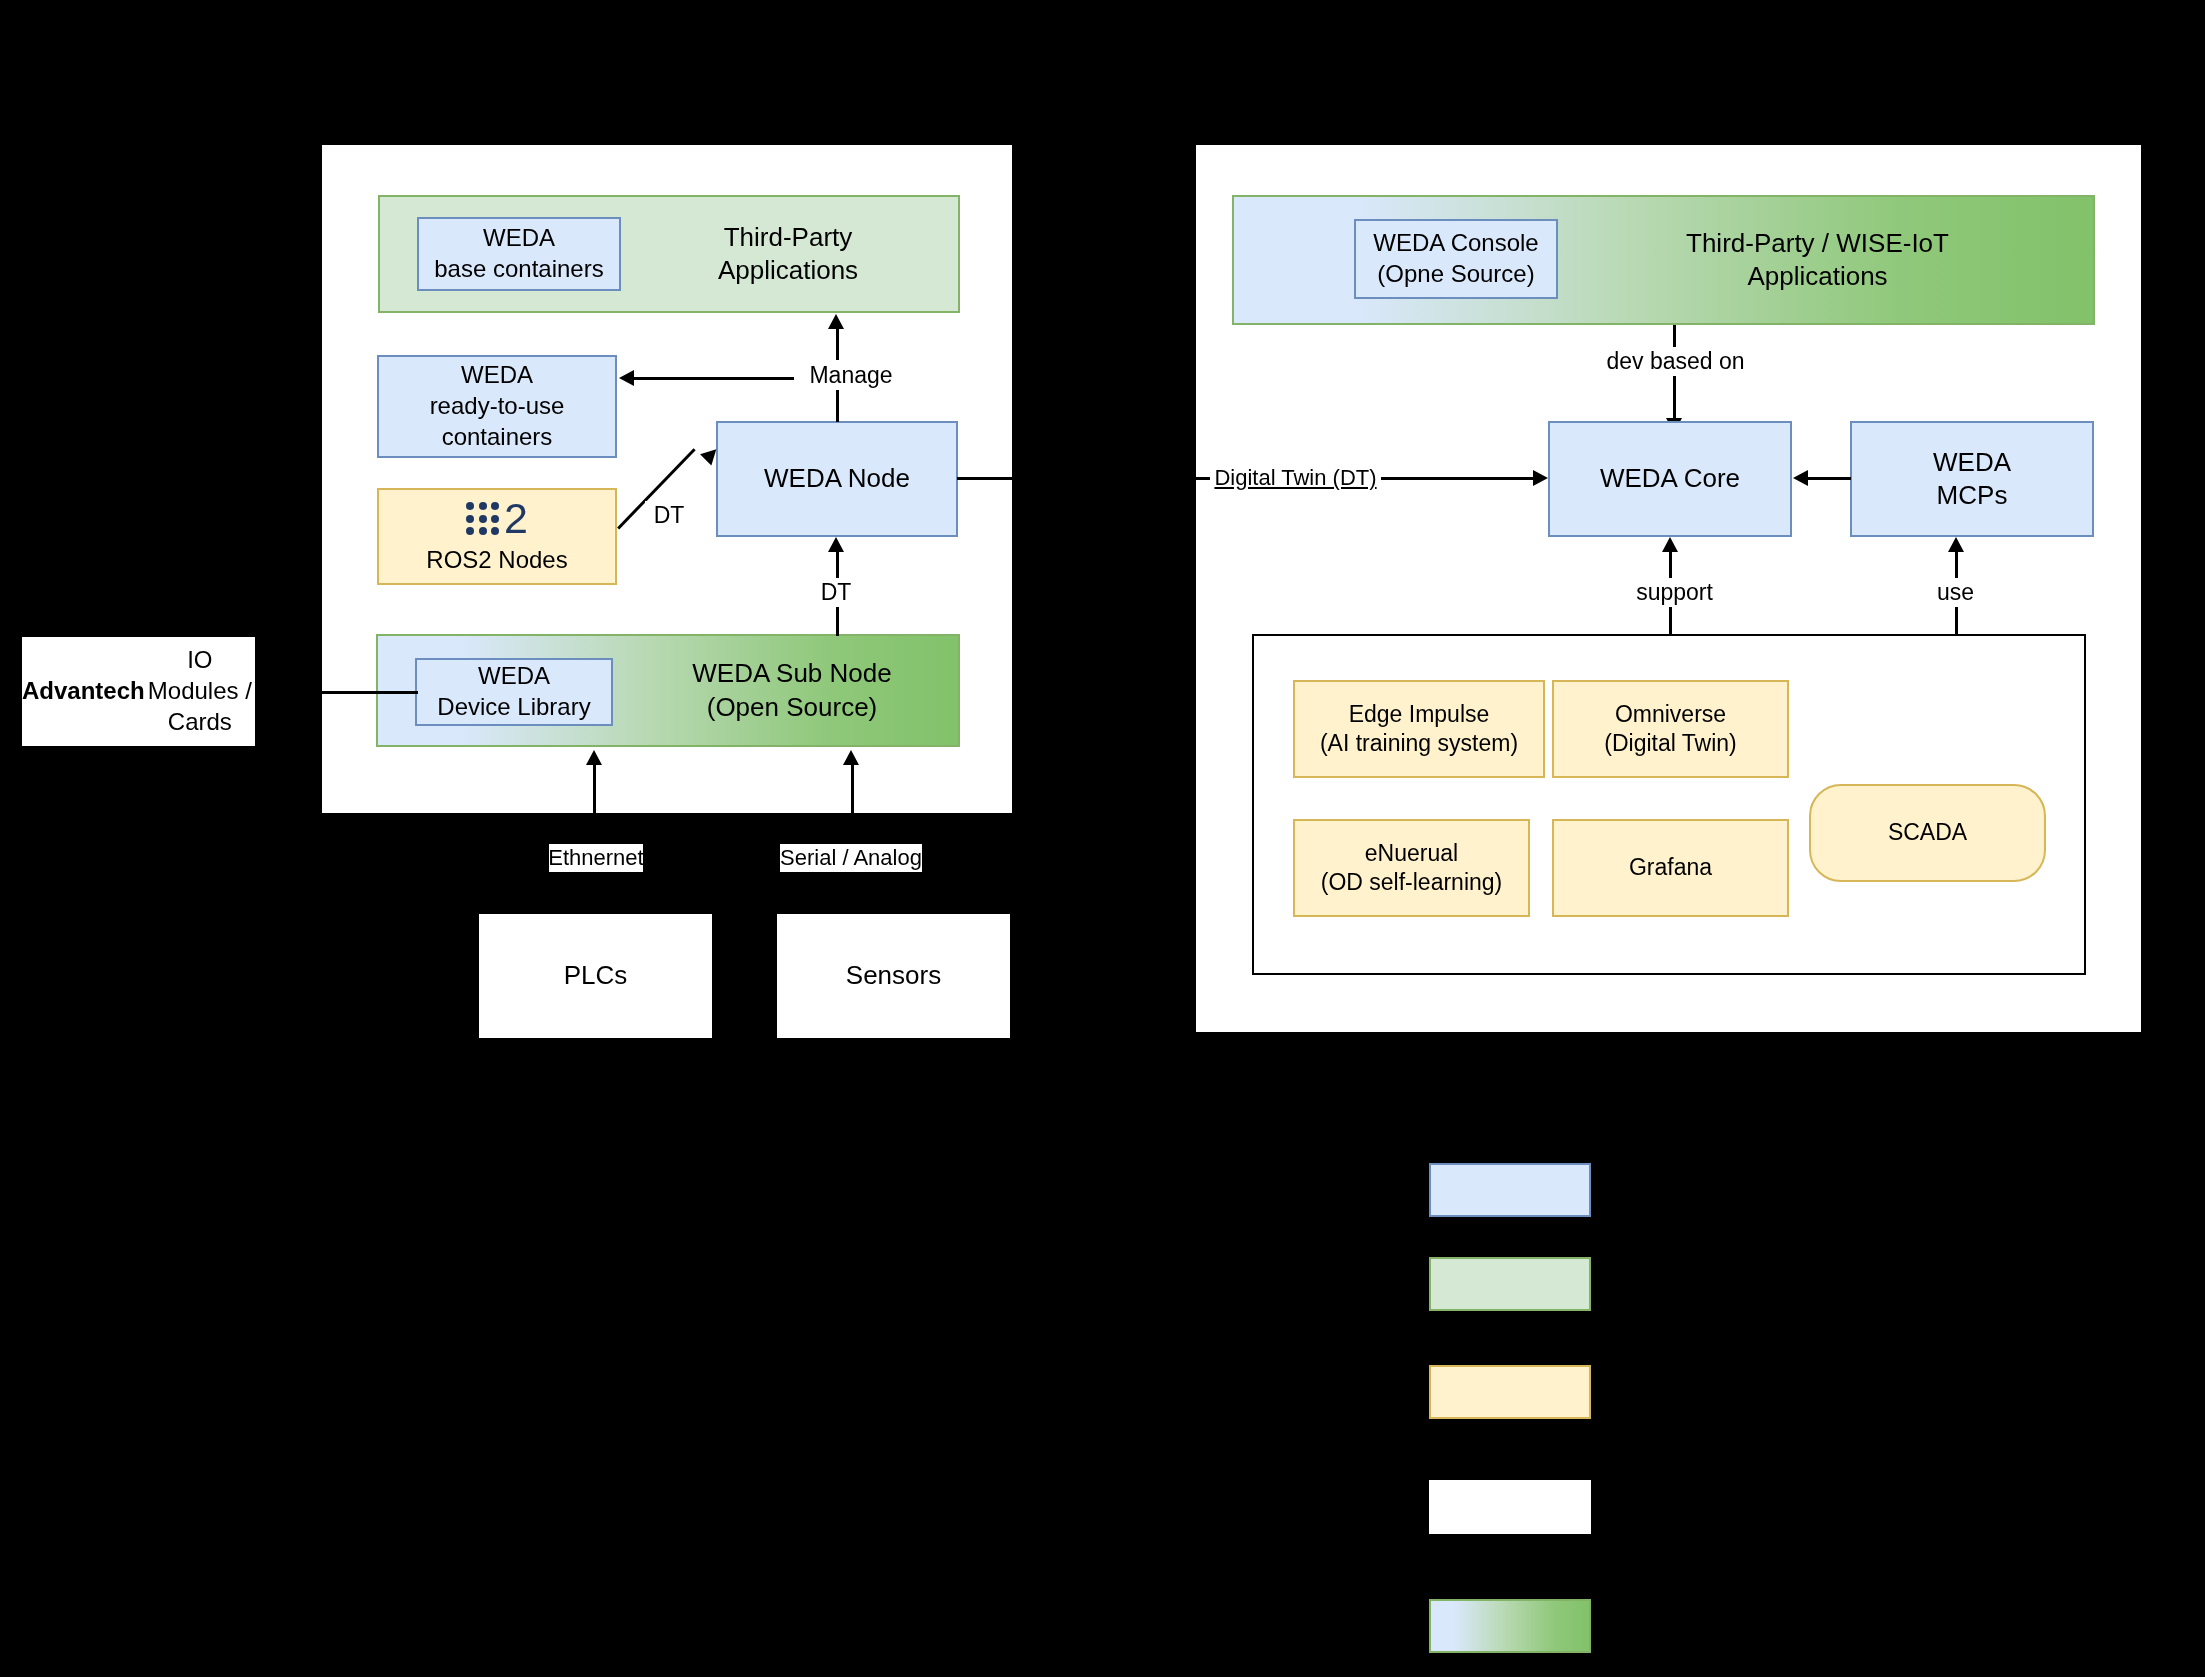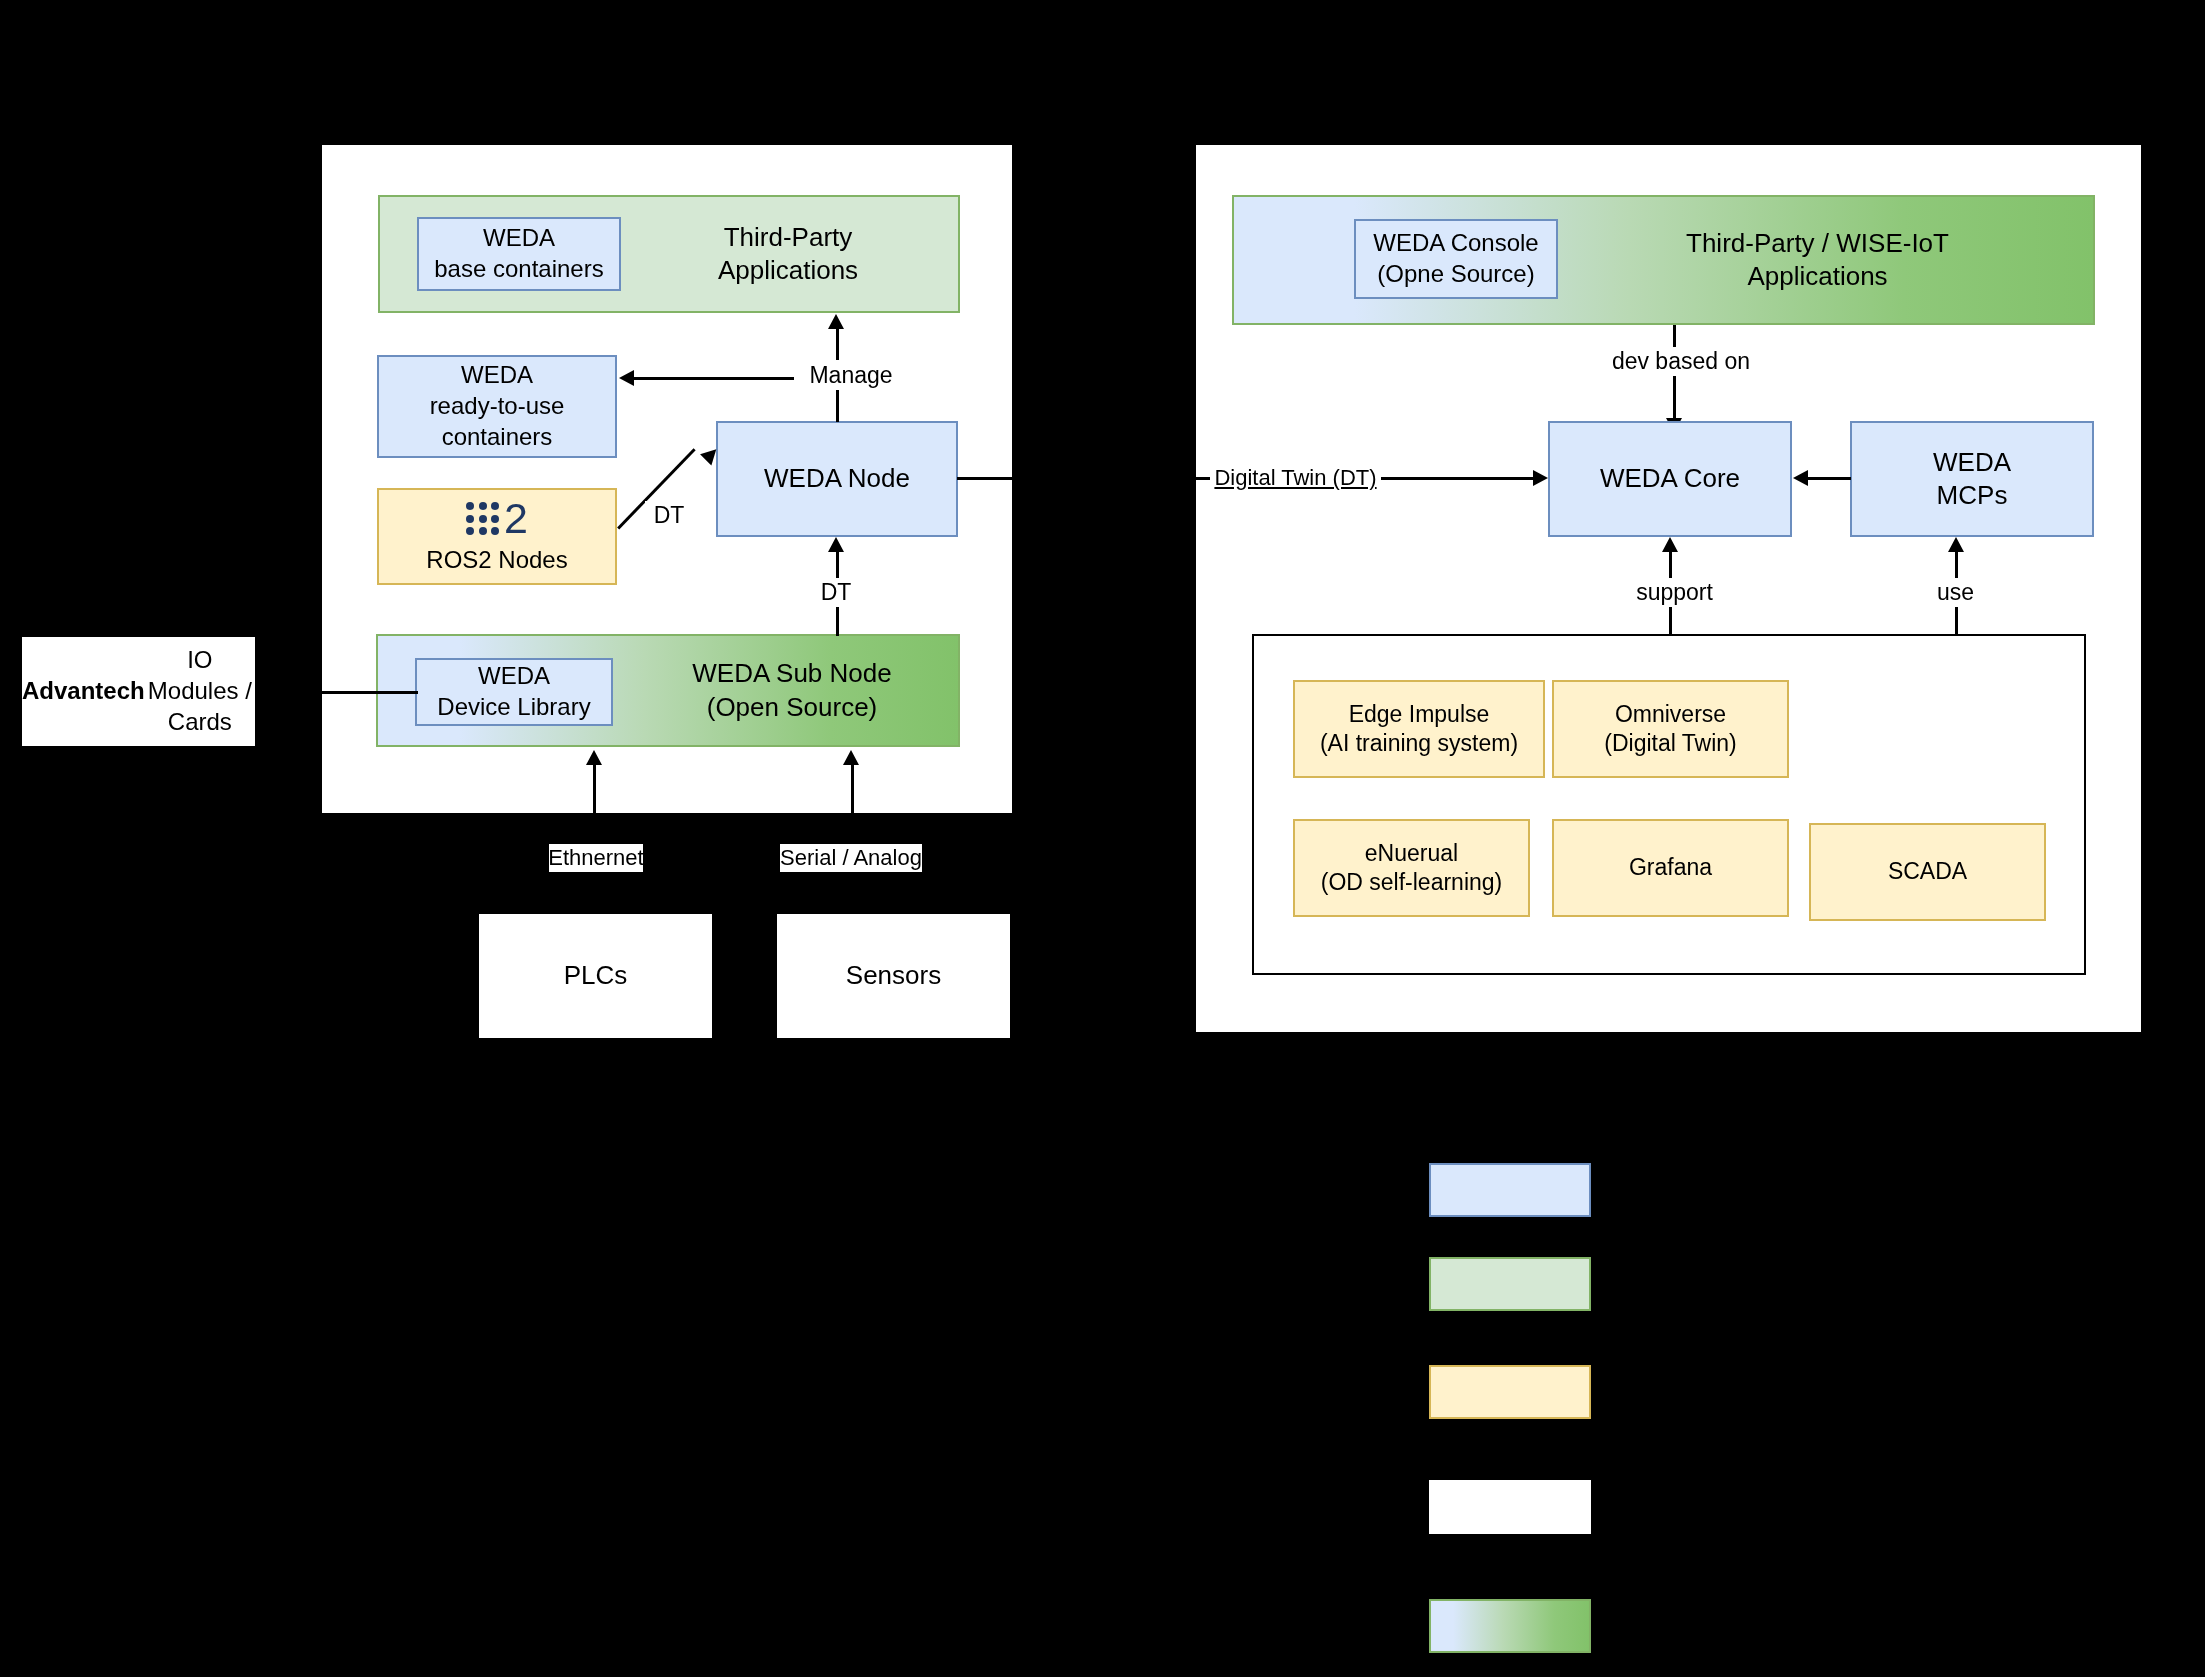--- a/index.html
+++ b/index.html
@@ -144,21 +144,21 @@
 Applications</span>
   </div>
 
   <div class="box blue" style="left:1354px;top:219px;width:204px;height:80px;font-size:24px;">
     <span>WEDA Console
 (Opne Source)</span>
   </div>
 
   <div class="vline" style="left:1673px;top:325px;height:94px;"></div>
   <div class="arrowDown" style="left:1666px;top:418px;"></div>
-  <div class="tlabel" style="left:1601px;top:347px;width:149px;height:29px;font-size:23px;justify-content:flex-end;">
+  <div class="tlabel" style="left:1601px;top:347px;width:149px;height:29px;font-size:23px;">
     <span>dev based on</span>
   </div>
 
   <div class="box blue" style="left:1548px;top:421px;width:244px;height:116px;font-size:26px;">
     <span>WEDA Core</span>
   </div>
 
   <div class="box blue" style="left:1850px;top:421px;width:244px;height:116px;font-size:26px;">
     <span>WEDA
 MCPs</span>
@@ -195,21 +195,21 @@
     <span>Omniverse
 (Digital Twin)</span>
   </div>
   <div class="box yellow" style="left:1293px;top:819px;width:237px;height:98px;font-size:23px;">
     <span>eNuerual
 (OD self-learning)</span>
   </div>
   <div class="box yellow" style="left:1552px;top:819px;width:237px;height:98px;font-size:23px;">
     <span>Grafana</span>
   </div>
-  <div class="box yellow" style="left:1809px;top:823px;width:237px;height:98px;font-size:23px;">
+  <div class="box yellow" style="left:1809px;top:784px;width:237px;height:98px;font-size:23px;border-radius:32px;">
     <span>SCADA</span>
   </div>
 
   <div class="swatch blue" style="left:1429px;top:1163px;width:162px;height:54px;"></div>
   <div class="swatch greenSolid" style="left:1429px;top:1257px;width:162px;height:54px;"></div>
   <div class="swatch yellow" style="left:1429px;top:1365px;width:162px;height:54px;"></div>
   <div class="swatch" style="left:1429px;top:1480px;width:162px;height:54px;background:#ffffff;border:none;"></div>
   <div class="swatch greenGrad" style="left:1429px;top:1599px;width:162px;height:54px;"></div>
 
 </div>

